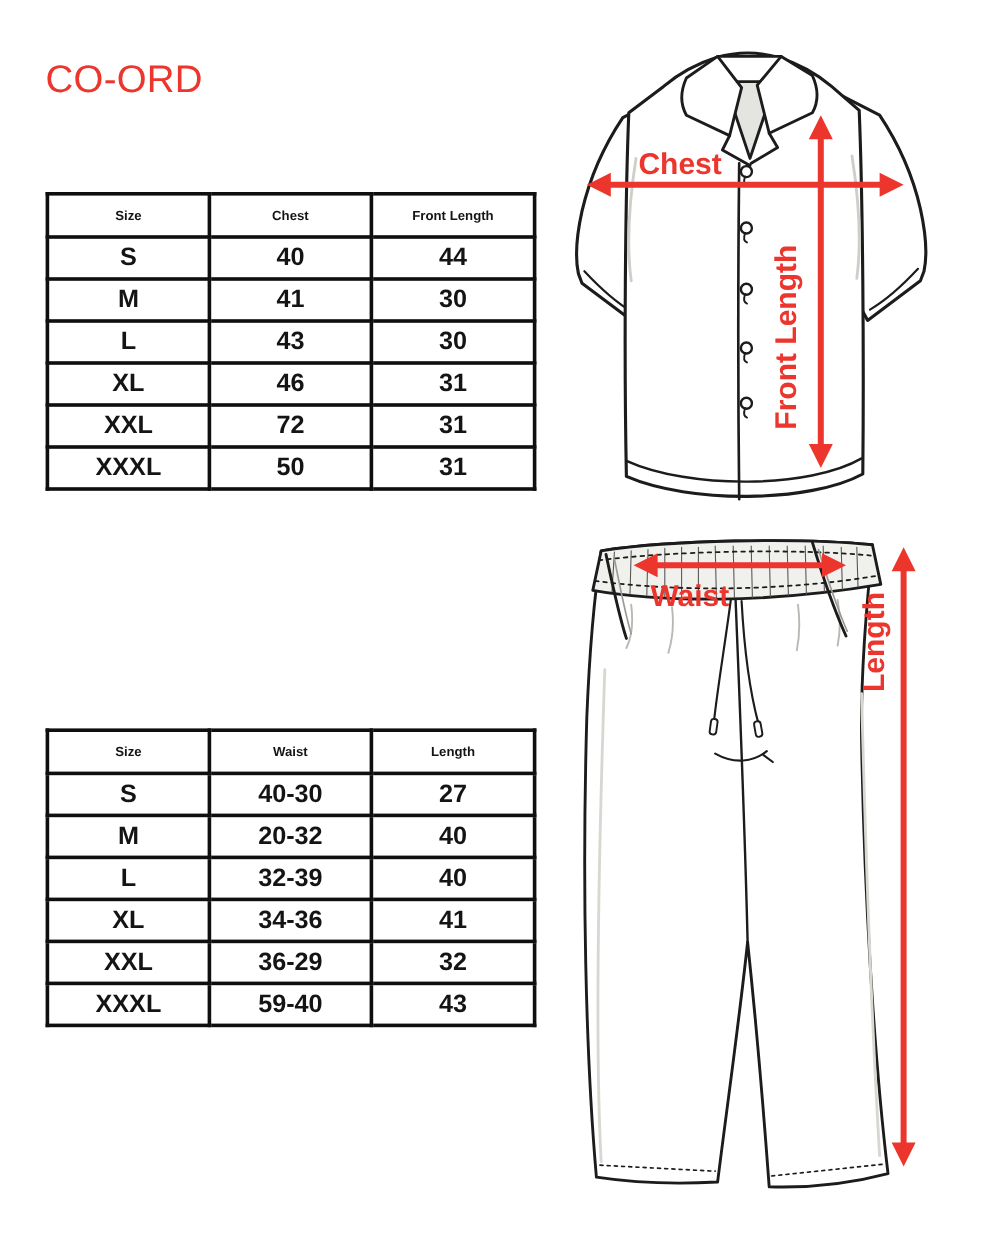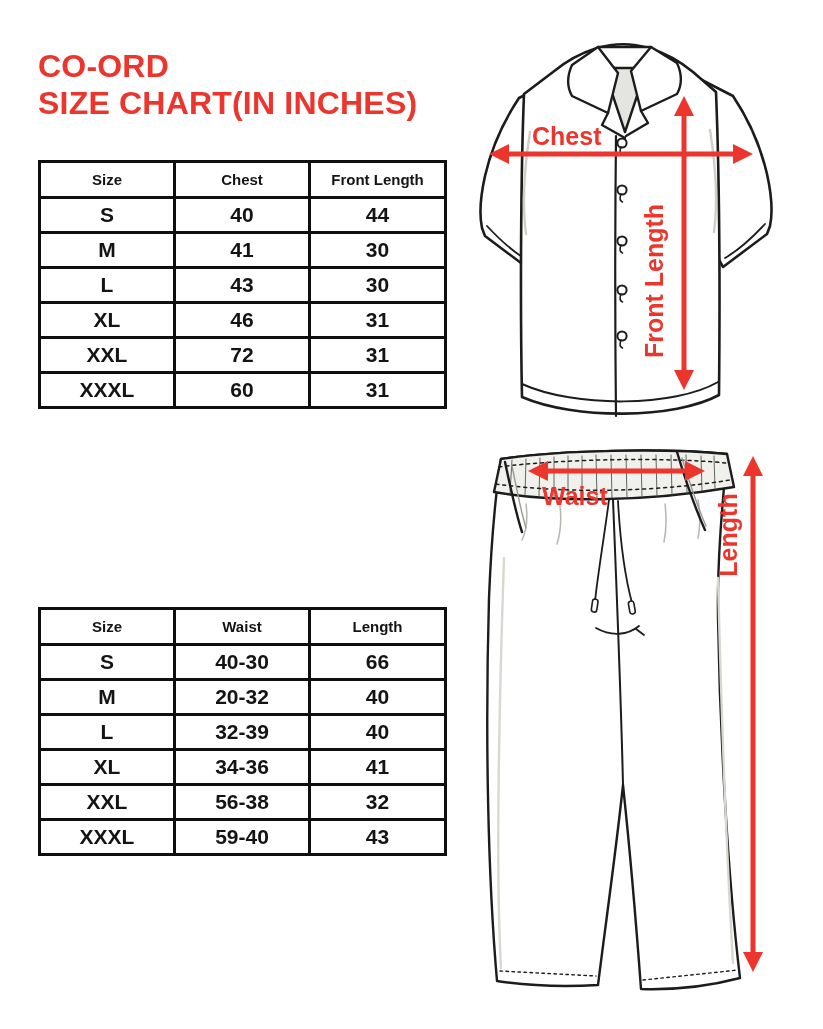--- a/index.html
+++ b/index.html
@@ -2,48 +2,47 @@
 <html><head>
 <meta charset="utf-8">
 <style>
   html,body { margin:0; padding:0; background:#ffffff; }
   .page {
     position:relative; width:823px; height:1029px; background:#ffffff;
     font-family:"Liberation Sans", sans-serif; overflow:hidden;
   }
   .title {
     position:absolute; left:38px; top:48px; margin:0;
-    color:#ec352c; font-weight:bold; font-size:32px; line-height:37px; letter-spacing:0.2px;
+    color:#ec352c; font-weight:normal; font-size:32px; line-height:37px; letter-spacing:0.2px;text-align:center;
   }
   .title span { display:block; }
   table.size-table {
     position:absolute; left:38px; width:406px;
     border-collapse:collapse; table-layout:fixed; background:#ffffff;
   }
   .size-table th, .size-table td {
     border:3px solid #0f0f0f; text-align:center; vertical-align:middle; color:#141414;
     padding:0;
   }
-  .size-table th { font-size:15px; font-weight:bold; height:33px; }
+  .size-table th { font-size:11px; font-weight:bold; height:33px; }
   .size-table td { font-size:21px; font-weight:bold; height:32px; }
   #shirt-table { top:160px; }
   #pants-table { top:607px; }
   .diagram { position:absolute; }
   #shirt-diagram { left:462px; top:28px; }
   #pants-diagram { left:460px; top:438px; }
   svg text { font-family:"Liberation Sans", sans-serif; font-weight:bold; }
 </style>
 </head>
 <body>
 
 <div class="page">
 
   <h1 class="title">
     <span>CO-ORD</span>
-    <span>SIZE CHART(IN INCHES)</span>
   </h1>
 
   <table class="size-table" id="shirt-table">
     <colgroup>
         <col style="width:135px">
         <col style="width:135px">
         <col style="width:136px">
       </colgroup>
     <thead>
       <tr>
@@ -73,21 +72,21 @@
         <td>46</td>
         <td>31</td>
       </tr>
       <tr>
         <td>XXL</td>
         <td>72</td>
         <td>31</td>
       </tr>
       <tr>
         <td>XXXL</td>
-        <td>60</td>
+        <td>50</td>
         <td>31</td>
       </tr>
     </tbody>
   </table>
 
   <table class="size-table" id="pants-table">
     <colgroup>
         <col style="width:135px">
         <col style="width:135px">
         <col style="width:136px">
@@ -96,40 +95,40 @@
       <tr>
         <th>Size</th>
         <th>Waist</th>
         <th>Length</th>
       </tr>
     </thead>
     <tbody>
       <tr>
         <td>S</td>
         <td>40-30</td>
-        <td>66</td>
+        <td>27</td>
       </tr>
       <tr>
         <td>M</td>
         <td>20-32</td>
         <td>40</td>
       </tr>
       <tr>
         <td>L</td>
         <td>32-39</td>
         <td>40</td>
       </tr>
       <tr>
         <td>XL</td>
         <td>34-36</td>
         <td>41</td>
       </tr>
       <tr>
         <td>XXL</td>
-        <td>56-38</td>
+        <td>36-29</td>
         <td>32</td>
       </tr>
       <tr>
         <td>XXXL</td>
         <td>59-40</td>
         <td>43</td>
       </tr>
     </tbody>
   </table>
 

